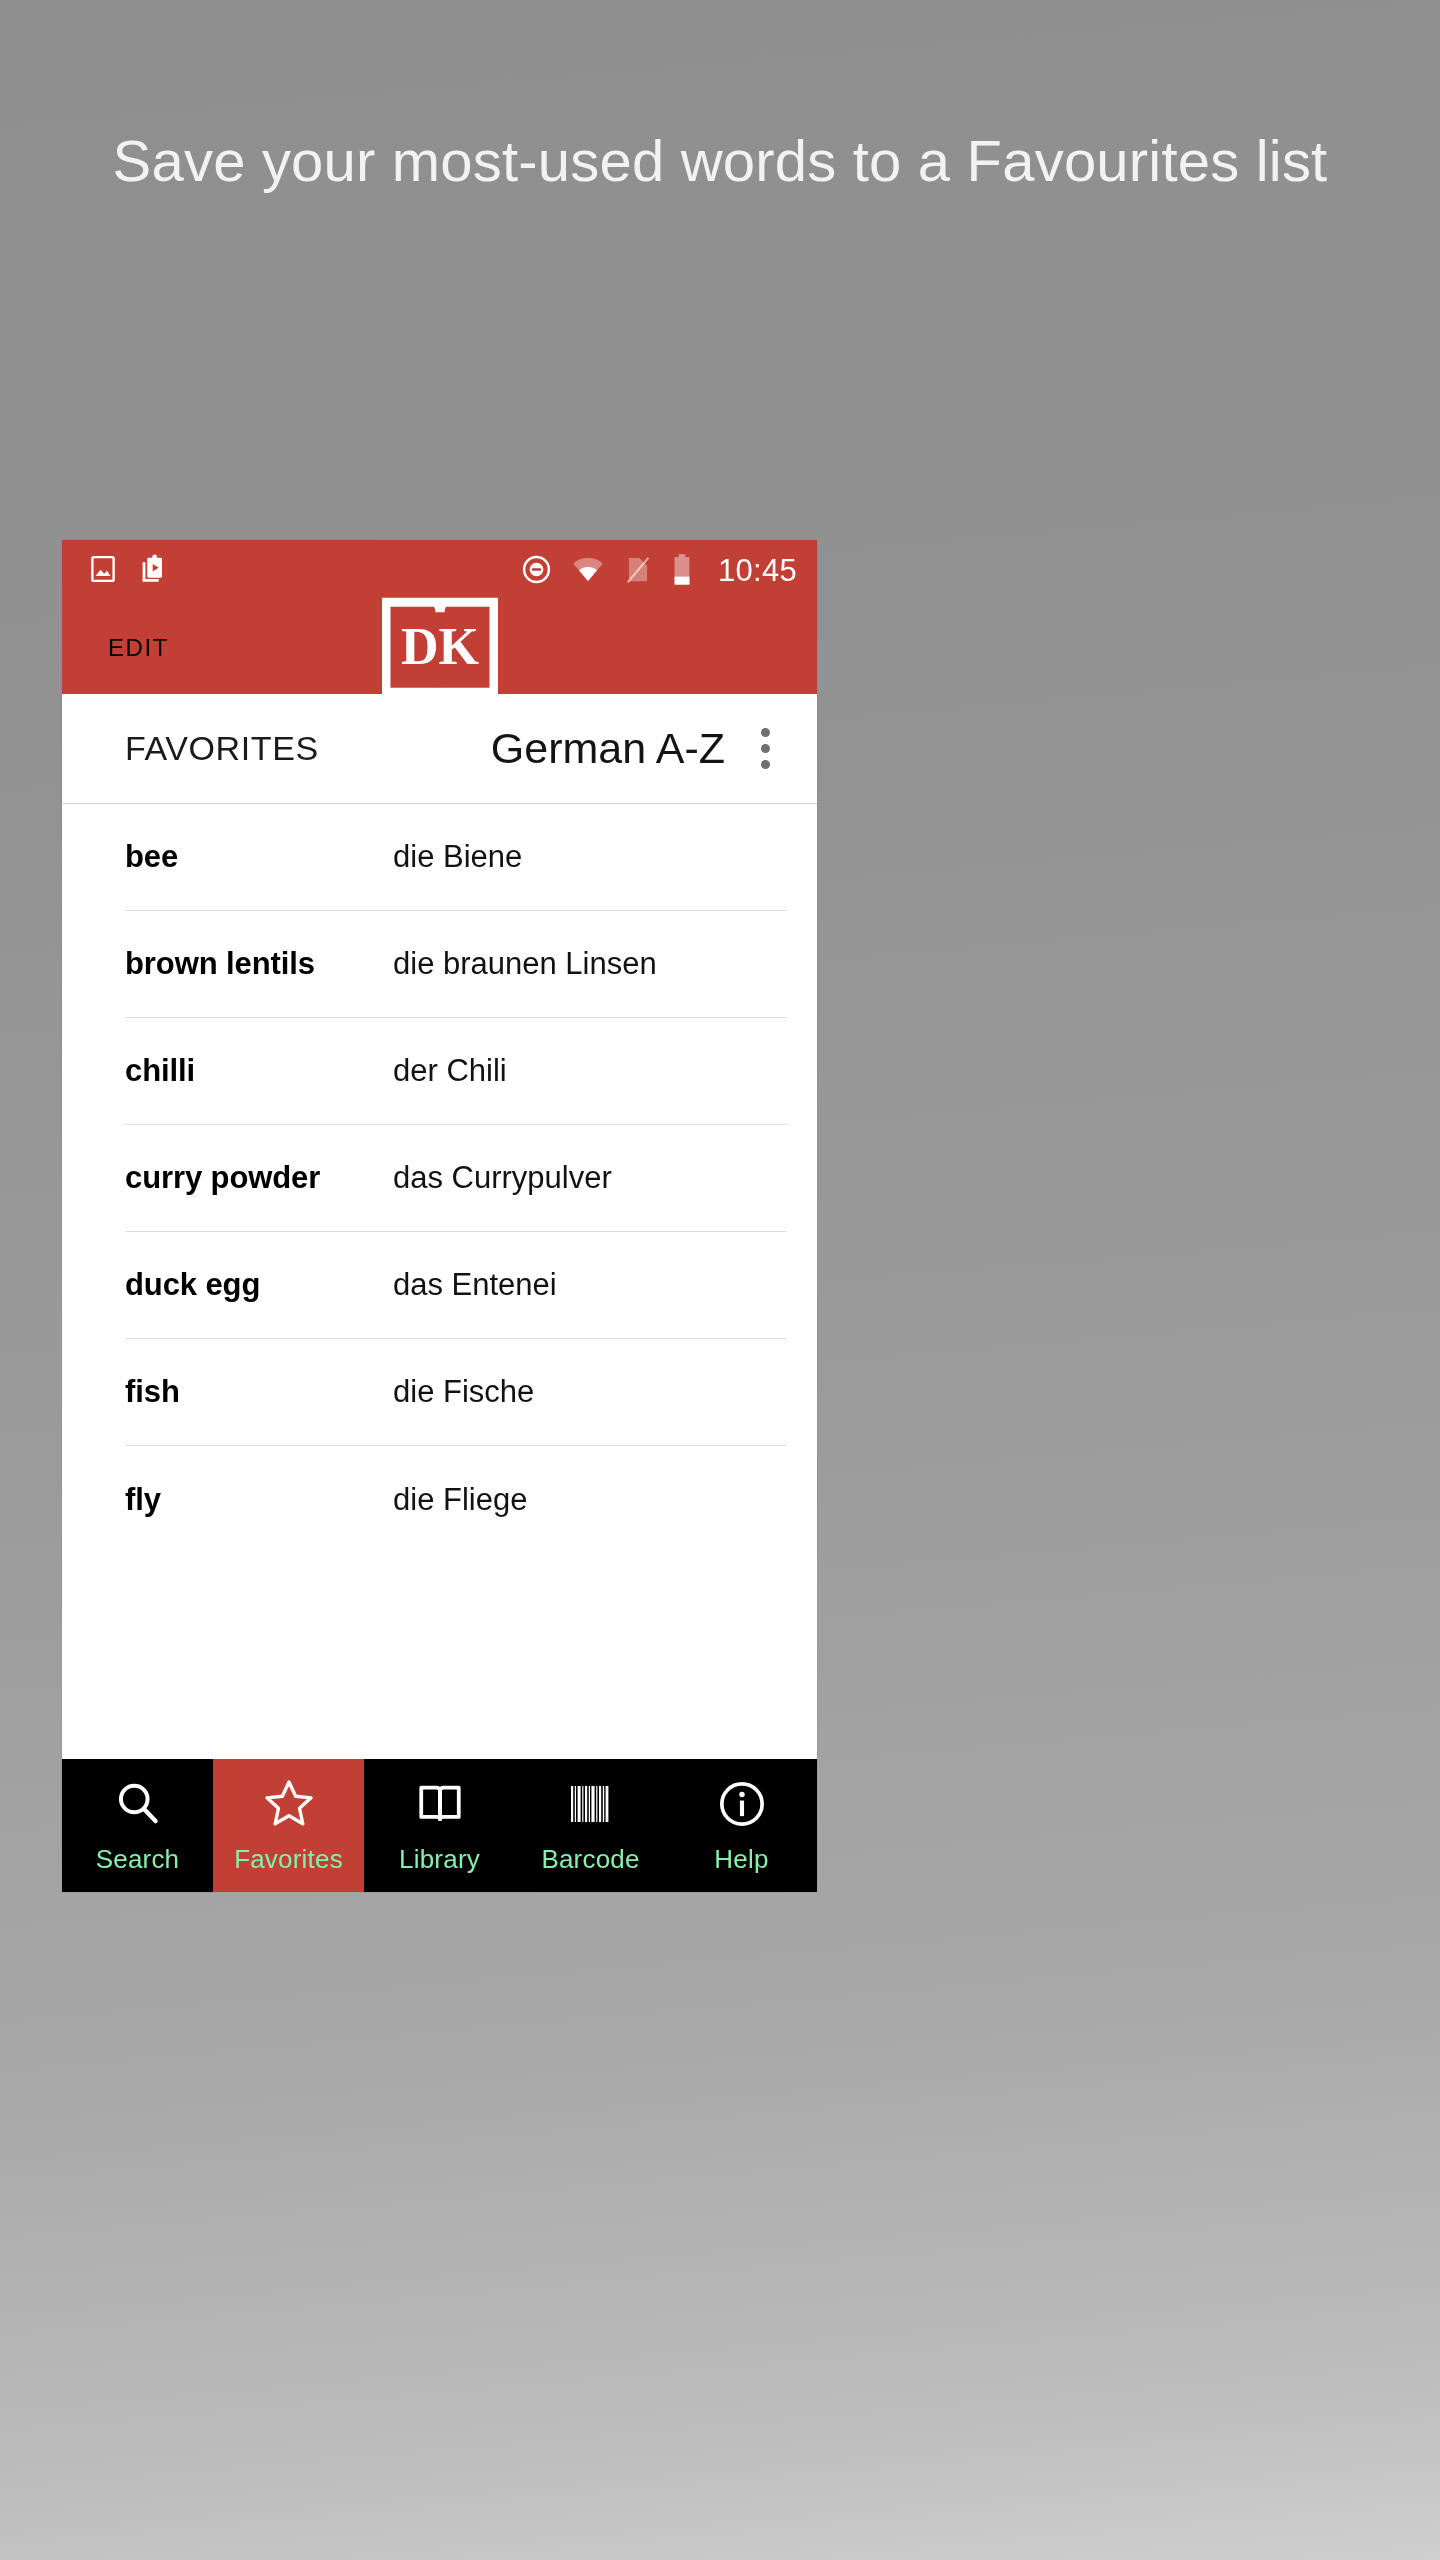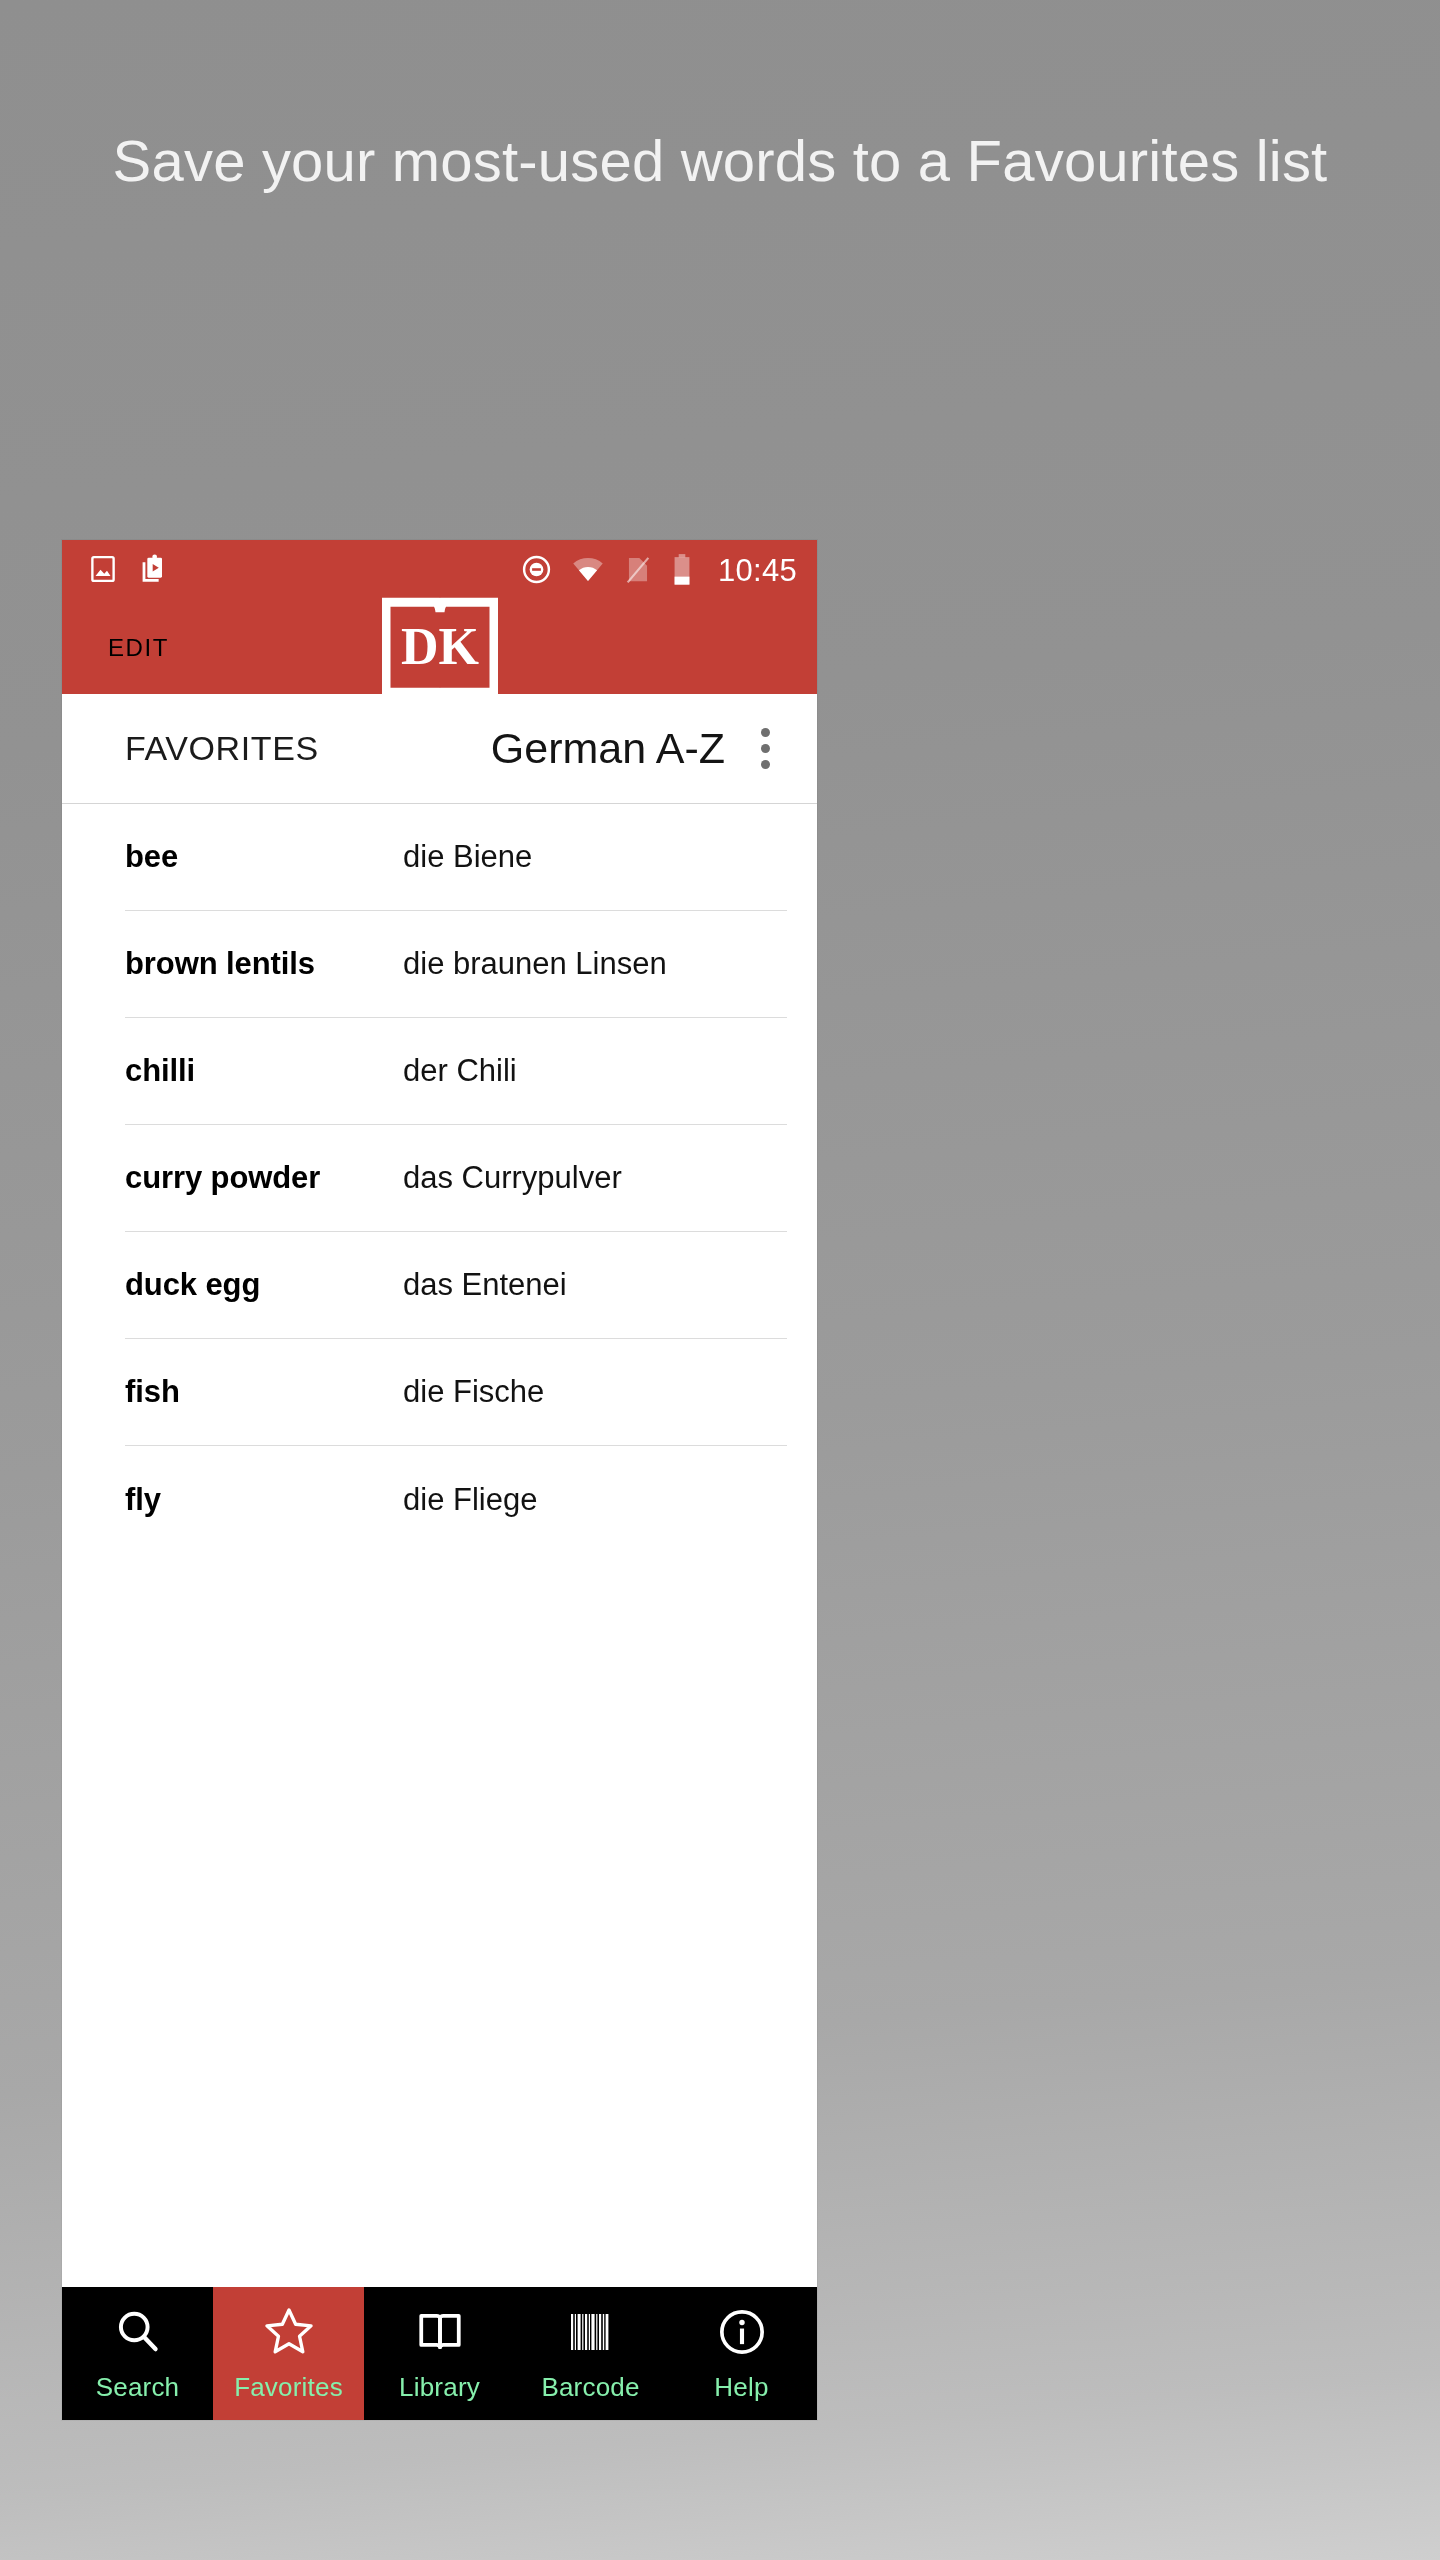--- a/index.html
+++ b/index.html
@@ -23,21 +23,21 @@
     font-size:58px;
     font-weight:300;
     line-height:1.14;
     letter-spacing:0.2px;
     padding:0 46px;
   }
   
   #phone{
     position:absolute;
     left:62px; top:540px;
-    width:755px; height:1880px;
+    width:755px; height:1352px;
     background:#ffffff;
     overflow:hidden;
     display:flex; flex-direction:column;
     box-shadow:0 0 0 1px rgba(0,0,0,0.04);
   }
   
   .statusbar{
     height:62px; flex:0 0 62px;
     background:#c23f36;
     display:flex; align-items:center;
@@ -111,21 +111,20 @@
     width:268px;
     font-size:31px;
     font-weight:700;
     color:#000;
     letter-spacing:-0.1px;
   }
   .trans{
     font-size:31px;
     font-weight:400;
     color:#121212;
-    margin-left:10px;
   }
   
   .bottomnav{
     flex:0 0 133px;
     display:flex;
     background:#000;
   }
   .tab{
     flex:1 1 0;
     display:flex; flex-direction:column;

